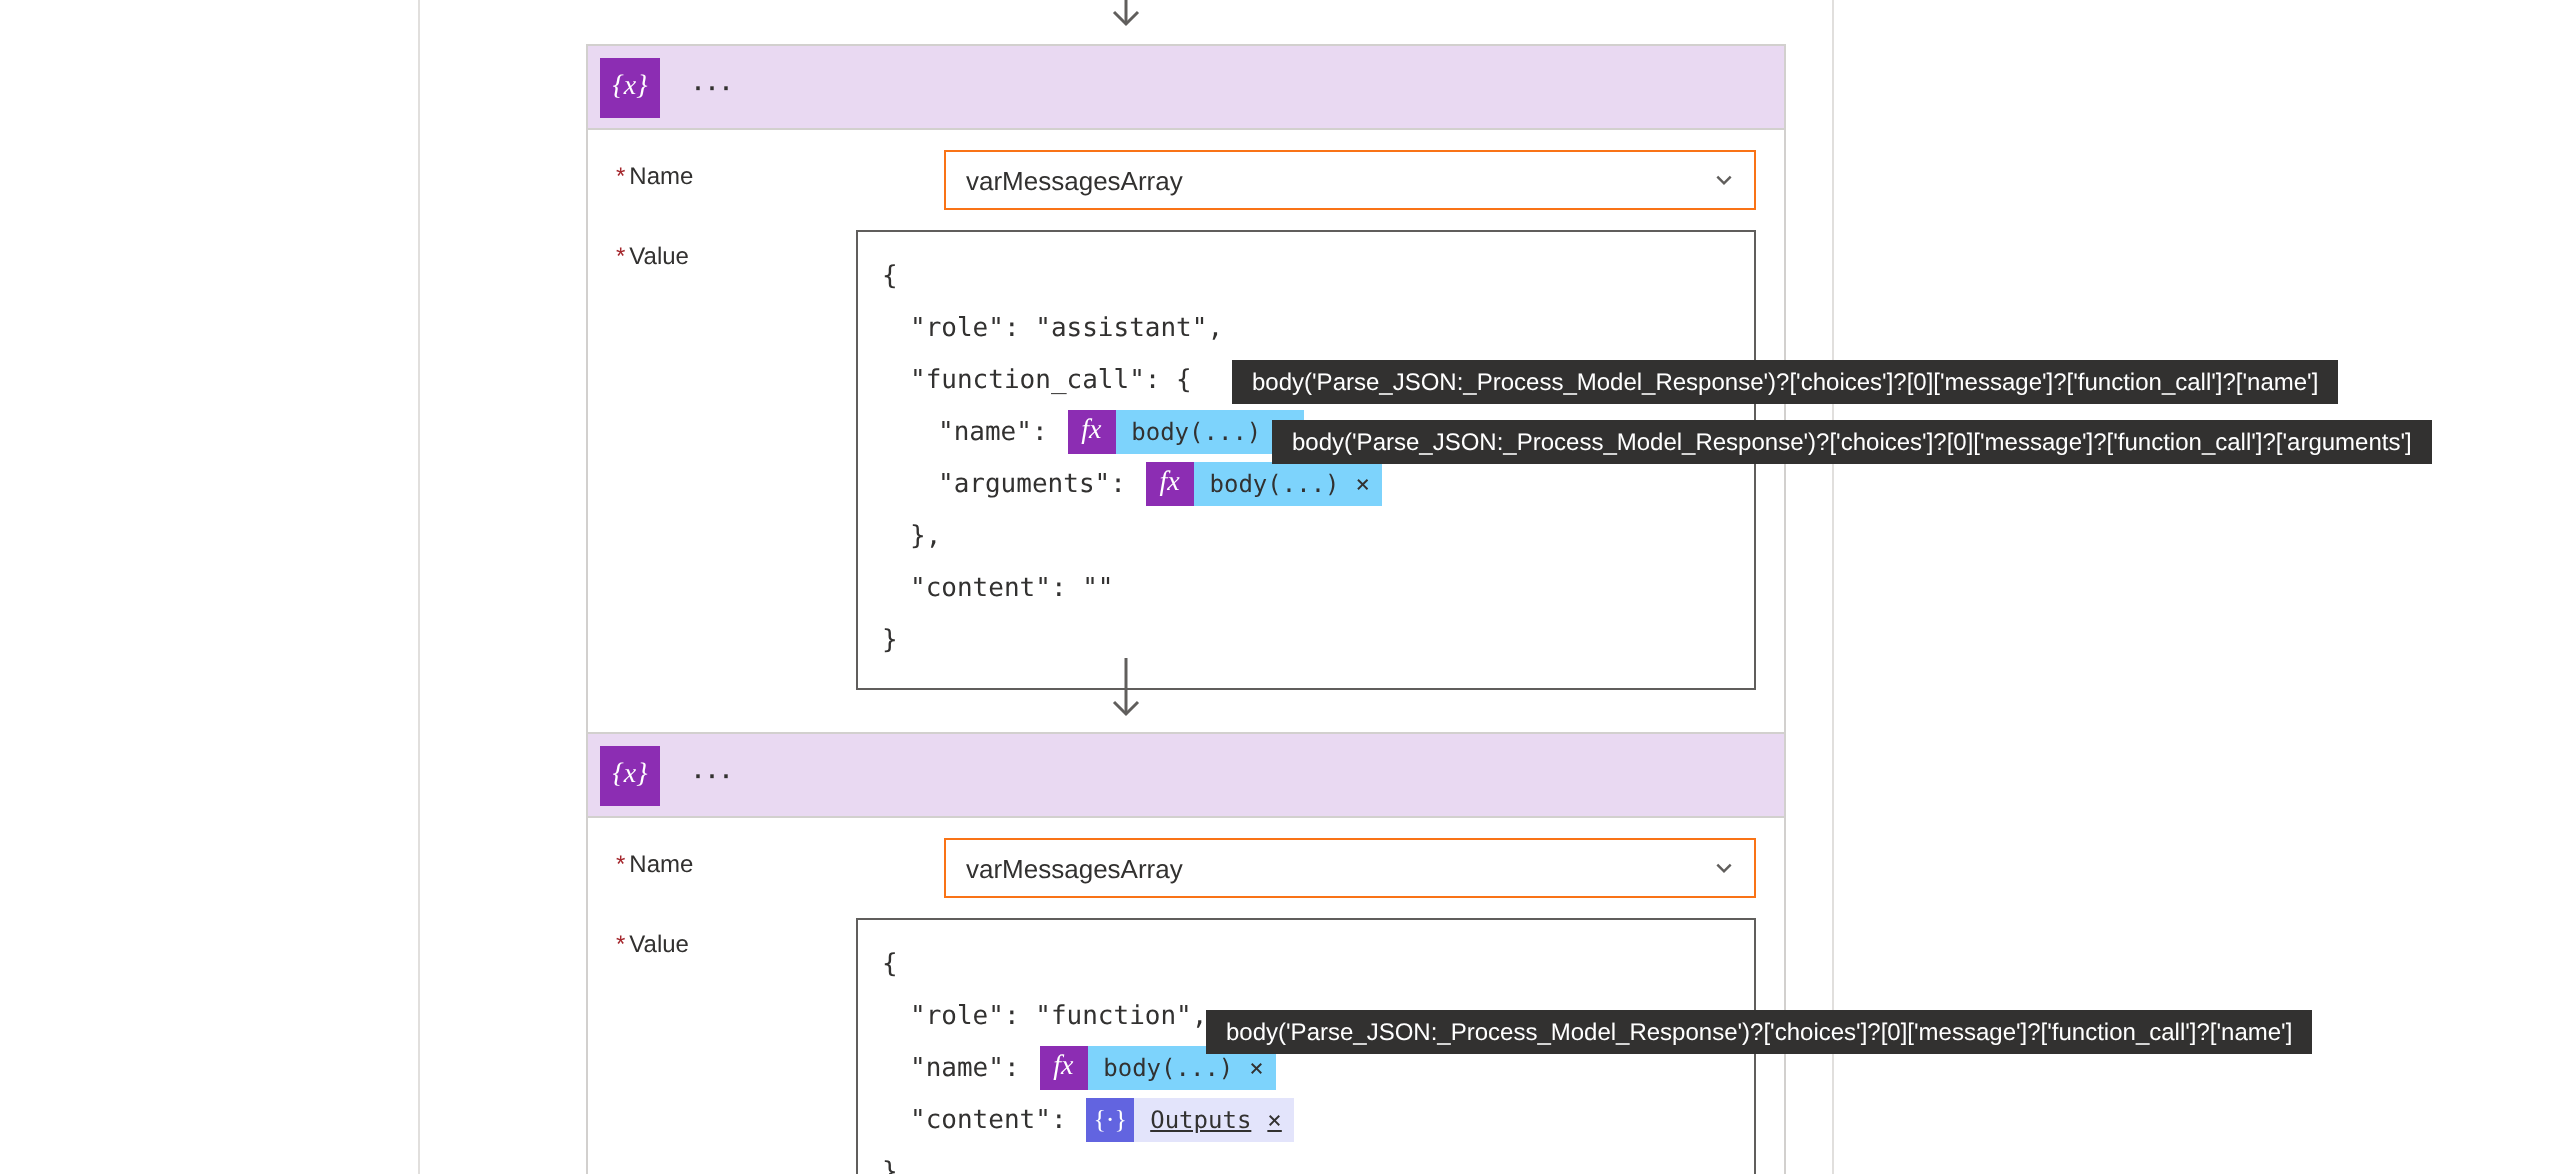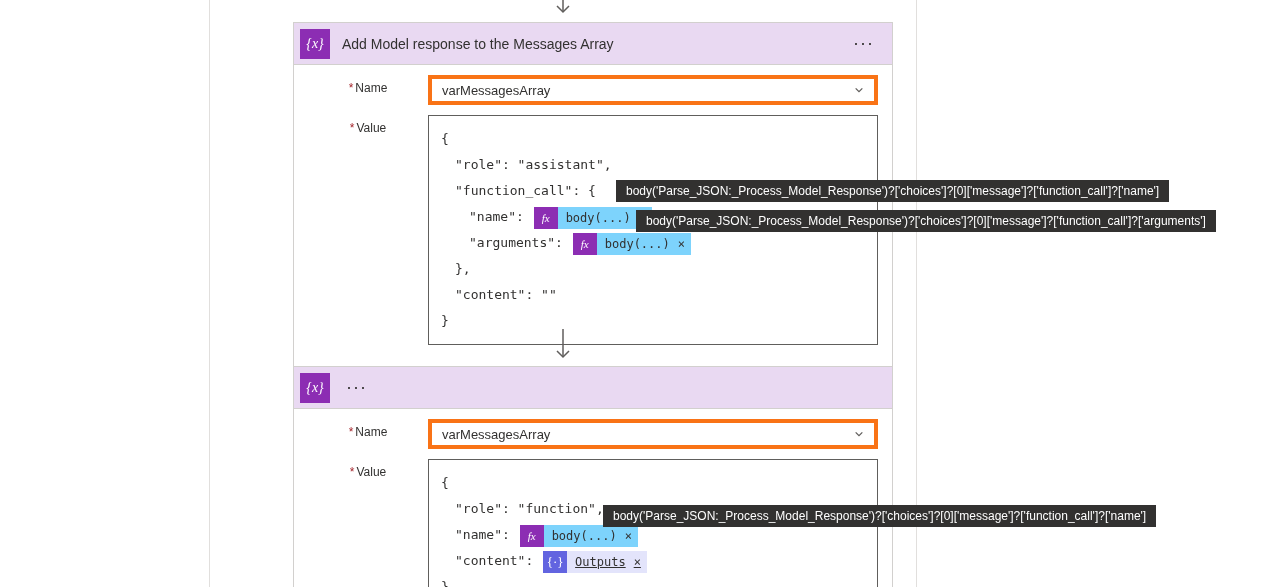--- a/index.html
+++ b/index.html
@@ -81,33 +81,33 @@
     cursor: pointer;
     padding: 4px;
   }
   .card-body { padding: 10px 14px 14px 14px; }
   .row { display: flex; align-items: flex-start; margin-bottom: 10px; }
   .row .label {
     width: 120px;
     font-size: 12px;
     color: #323130;
     padding-top: 6px;
-    text-align: center;
   }
   .row .label .req { color: #a4262c; margin-right: 2px; }
   .row .field { flex: 1; }
   .select-box {
     height: 30px;
-    border: 4px solid #f97316;
+    border: 1px solid #f97316;
     display: flex;
     align-items: center;
     padding: 0 10px;
     background: #fff;
     position: relative;
     cursor: pointer;
+    margin-left: 44px;
   }
   .select-box .chev {
     position: absolute;
     right: 10px;
     top: 50%;
     transform: translateY(-50%);
     width: 10px; height: 10px;
     color: #605e5c;
   }
   .value-box {
@@ -133,21 +133,21 @@
   }
   .token .fx {
     display: inline-flex;
     align-items: center;
     justify-content: center;
     width: 24px;
     height: 22px;
     color: #fff;
     font-style: italic;
     font-family: Georgia, serif;
-    font-size: 11px;
+    font-size: 14px;
   }
   .token .tlabel {
     padding: 0 8px;
     height: 22px;
     display: inline-flex;
     align-items: center;
   }
   .token .tx {
     padding: 0 6px 0 0;
     height: 22px;
@@ -180,21 +180,20 @@
   <div class="arrow-wrap" style="position:absolute;top:-10px;left:0;">
     <svg class="arrow-svg" viewBox="0 0 20 26">
       <line x1="10" y1="0" x2="10" y2="20" stroke-width="1.5"></line>
       <polyline points="4,14 10,20 16,14" fill="none" stroke-width="1.5"></polyline>
     </svg>
   </div>
 
   <div class="card" style="top:22px;">
     <div class="card-header">
       <span class="action-icon">{x}</span>
-      <span class="card-title">Add Model response to the Messages Array</span>
       <span class="ellipsis">···</span>
     </div>
     <div class="card-body">
       <div class="row">
         <div class="label">
           <span class="req">*</span><span>Name</span>
         </div>
         <div class="field">
           <div class="select-box">
             <span>varMessagesArray</span>

